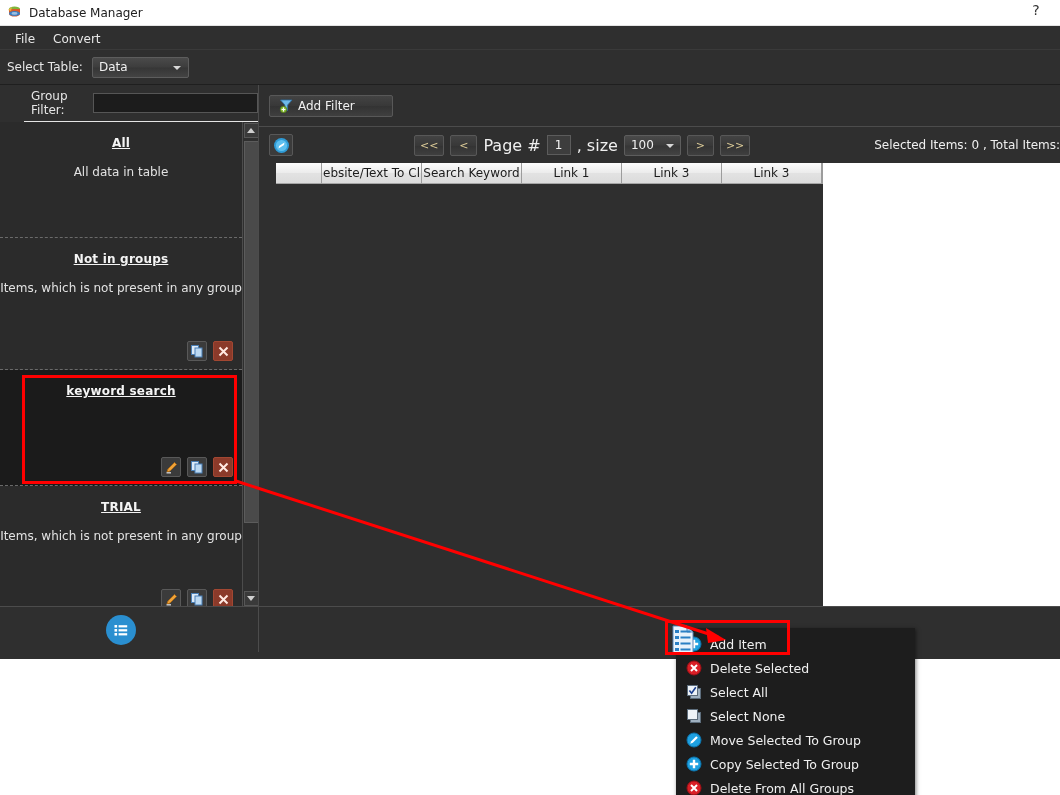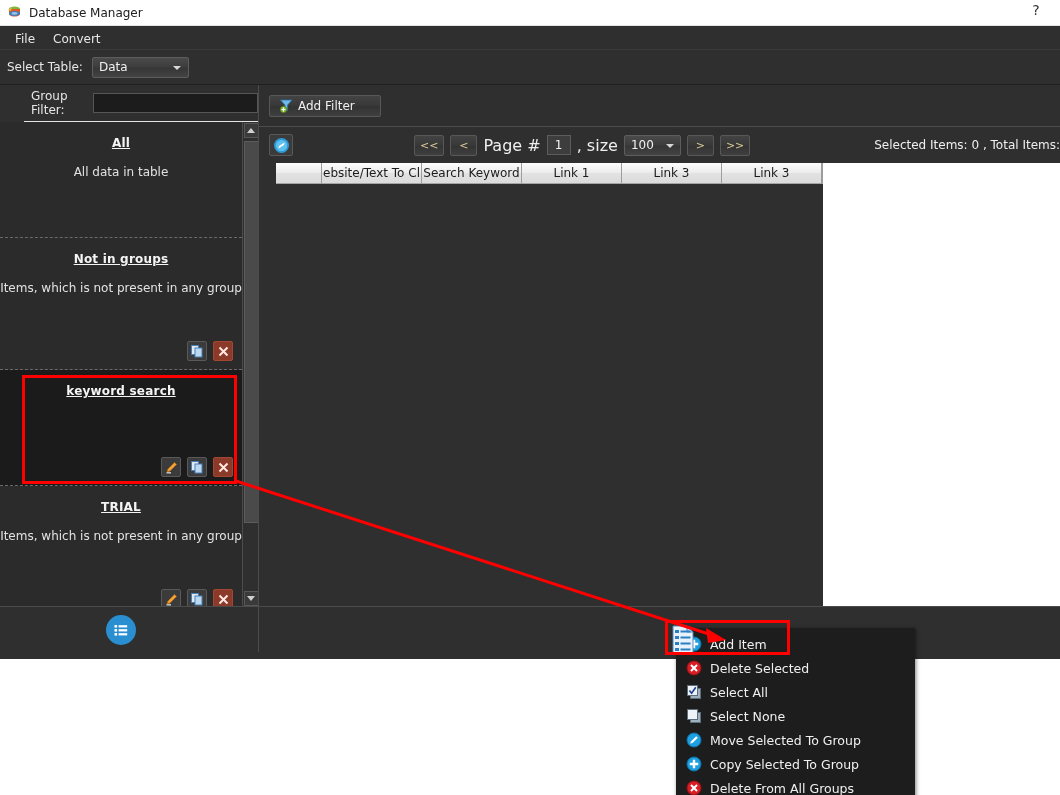--- a/index.html
+++ b/index.html
@@ -385,21 +385,21 @@
             <rect x="2.5" y="12" width="2.6" height="2.6" fill="#fff"></rect>
             <rect x="6.6" y="12.2" width="8.6" height="2.2" fill="#fff"></rect>
           </svg>
         </div>
       </div>
     </div>
 
     <div class="right-panel">
 
       <div class="filter-bar">
-        <div class="btn3d" style="width:112px;">
+        <div class="btn3d" style="width:124px;">
           <svg width="15" height="15" viewBox="0 0 15 15">
             <path d="M1.5 2 H13 L8.6 7 V12.5 L5.9 10.8 V7 Z" fill="#6fb9e8" stroke="#2c6ea5" stroke-width=".8"></path>
             <circle cx="4.5" cy="11.5" r="3.2" fill="#8dbf3c" stroke="#4d7417" stroke-width=".8"></circle>
             <path d="M4.5 9.6 V13.4 M2.6 11.5 H6.4" stroke="#fff" stroke-width="1.1"></path>
           </svg>
           <span>Add Filter</span>
         </div>
       </div>
 
       <div class="pager-bar">

